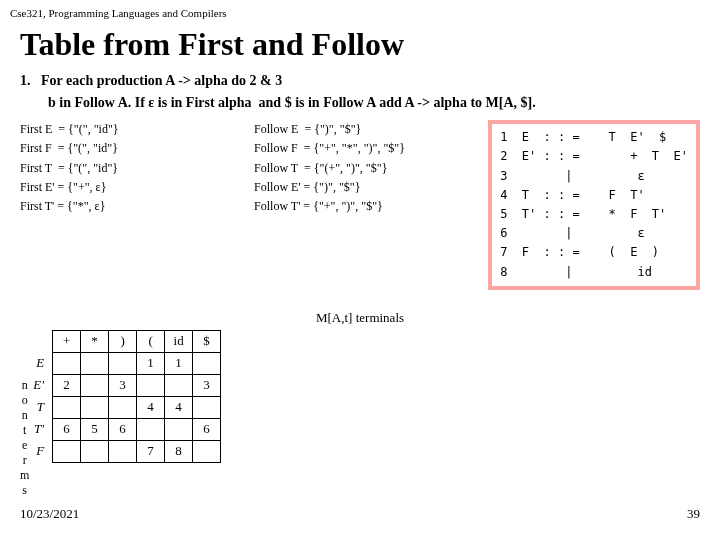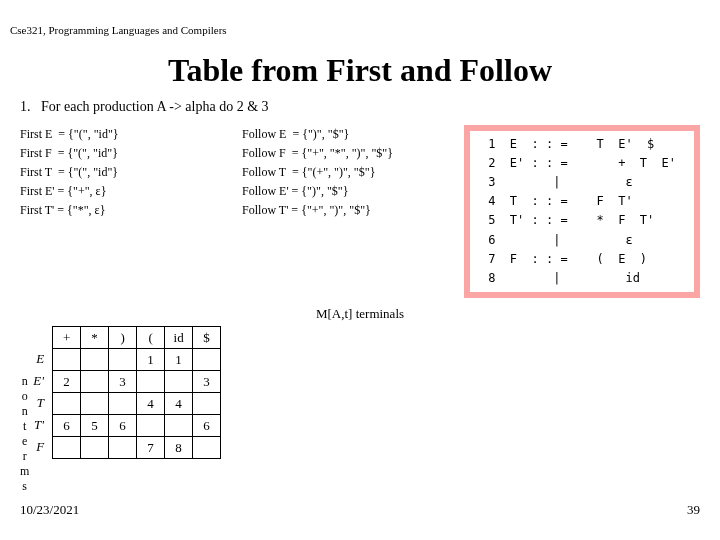--- a/index.html
+++ b/index.html
@@ -7,34 +7,33 @@
       font-family: 'Times New Roman', Times, serif;
       background: #fff;
       width: 720px;
       height: 540px;
       overflow: hidden;
       font-size: 14px;
       color: #000;
     }
     #header {
       font-size: 11px;
-      padding: 16px 10px;
-      margin-top: 8px;
+      padding: 7px 10px;
     }
     #title {
-      text-align: center;
       font-size: 32px;
       font-weight: bold;
       margin-bottom: 8px;
     }
     #main {
       padding: 0 20px;
     }
     .steps {
       margin-bottom: 0;
+      font-weight: bold;
     }
     .steps p {
       margin: 2px 0;
       font-size: 14px;
       line-height: 1.4;
     }
     .step-3 {
       padding-left: 28px;
     }
     .sets-section {
@@ -46,30 +45,30 @@
       font-size: 12px;
       line-height: 1.6;
       flex: 1;
     }
     .sets-right {
       font-size: 12px;
       line-height: 1.6;
       flex: 1;
     }
     .grammar-box {
-      border: 6px solid #fca5a5;
-      padding: 4px 18px;
+      border: 4px solid #fca5a5;
+      padding: 4px 8px;
       font-size: 12px;
       line-height: 1.6;
       white-space: pre;
       font-family: monospace;
     }
     .bottom-section {
       display: flex;
-      margin-top: 8px;
+      margin-top: 20px;
       gap: 10px;
       font-family: Liberation Serif, serif;
     }
     .m-table-section {
       flex: 1;
     }
     .m-table-title {
       text-align: center;
       font-size: 13px;
       margin-bottom: 4px;
@@ -126,20 +125,21 @@
 </div>
 
 <div id="main">
   <div id="title">Table from First and Follow</div>
 
   <div class="steps">
     <p>
       <span>1.</span>&nbsp;&nbsp;
       <span>For each production A -&gt; alpha do 2 &amp; 3</span>
     </p>
+    <p class="step-3">b in Follow A. If ε is in First alpha &nbsp;and $ is in Follow A add A -&gt; alpha to M[A, $].</p>
   </div>
 
   <div class="sets-section">
     <div class="sets-left">
       <div>First E &nbsp;= {"(", "id"}</div>
       <div>First F &nbsp;= {"(", "id"}</div>
       <div>First T &nbsp;= {"(", "id"}</div>
       <div>First E' = {"+", ε}</div>
       <div>First T' = {"*", ε}</div>
     </div>

